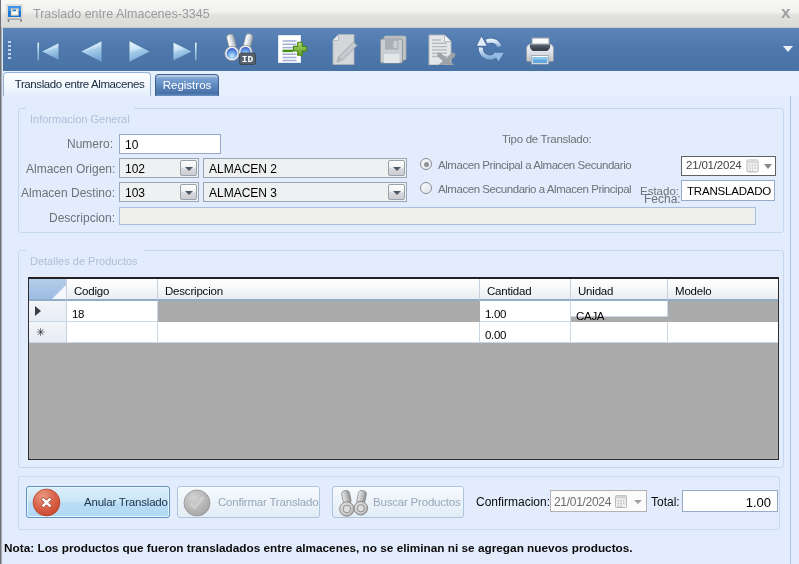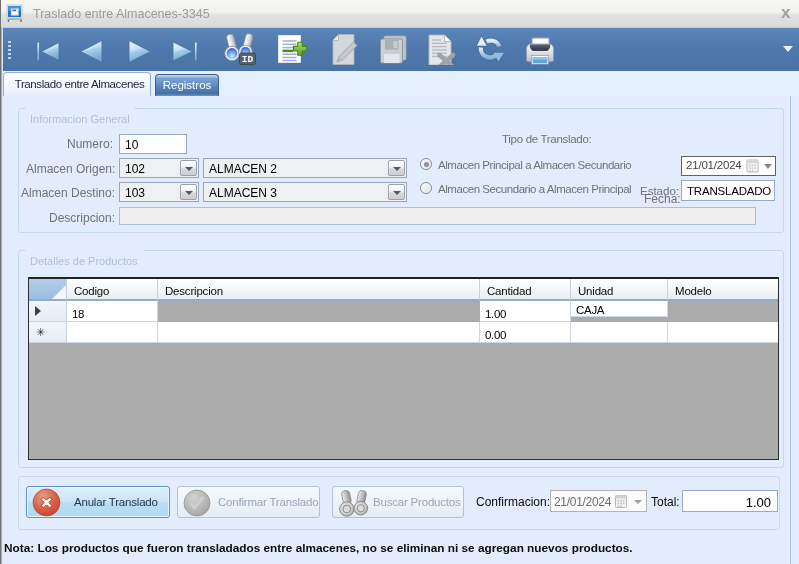--- a/index.html
+++ b/index.html
@@ -237,21 +237,21 @@
   <div id="tabstrip" class="abs"></div>
   <div id="tab1" class="abs">Translado entre Almacenes</div>
   <div id="tab2" class="abs">Registros</div>
   <div id="page" class="abs"></div>
 
   <div class="groupbox" style="left:18px; top:108px; width:766px; height:125px;"></div>
   <div class="gblabel" style="left:27px; top:113px;">Informacion General</div>
     <div class="abs" style="left:26px; top:107px; width:108px; height:3px; background:#e2ecfc;"></div>
 
   <div class="lbl" style="left:67px; top:137px;">Numero:</div>
-  <div class="tbox" style="left:119px; top:134px; width:68px; height:20px; padding:3px 0 0 5px;">10</div>
+  <div class="tbox" style="left:119px; top:134px; width:102px; height:20px; padding:3px 0 0 5px;">10</div>
 
   <div class="lbl" style="left:26px; top:162px;">Almacen Origen:</div>
   <div class="combo" style="left:119px; top:158px; width:80px; height:20px;">
       <span class="val">102</span>
       <span class="ddbtn"></span>
     </div>
   <div class="combo" style="left:203px; top:158px; width:204px; height:20px;padding-left:40px;">
       <span class="val">ALMACEN 2</span>
       <span class="ddbtn"></span>
     </div>
@@ -308,21 +308,21 @@
     <div class="gh" style="left:129px; width:322px;">Descripcion</div>
     <div class="gh" style="left:451px; width:91px;">Cantidad</div>
     <div class="gh" style="left:542px; width:97px;">Unidad</div>
     <div class="gh" style="left:639px; width:110px; border-right:none;">Modelo</div>
 
     <div class="rowsel" style="top:22px; height:21px;">
         <span style="position:absolute;left:6px;top:4.5px;width:0;height:0;border-left:6.5px solid #3a3f45;border-top:5.5px solid transparent;border-bottom:5.5px solid transparent;"></span>
       </div>
     <div class="gcell" style="left:38px; top:22px; width:91px; height:21px;">18</div>
     <div class="gcell" style="left:451px; top:22px; width:91px; height:21px;">1.00</div>
-    <div class="gcell" style="left:542px; top:22px; width:97px; height:16px; padding-top:3px;">CAJA</div>
+    <div class="gcell" style="left:542px; top:22px; width:97px; height:16px; padding-top:9px;">CAJA</div>
 
     <div class="rowsel" style="top:43px; height:21px;">
         <span style="position:absolute;left:7px;top:4px;font-size:11px;color:#2e2e2e;">✳</span>
       </div>
     <div class="gcell" style="left:38px; top:43px; width:91px; height:21px;"></div>
     <div class="gcell" style="left:129px; top:43px; width:322px; height:21px;"></div>
     <div class="gcell" style="left:451px; top:43px; width:91px; height:21px;">0.00</div>
     <div class="gcell" style="left:542px; top:43px; width:97px; height:21px;"></div>
     <div class="gcell" style="left:639px; top:43px; width:110px; height:21px; border-right:none;"></div>
   </div>
@@ -333,21 +333,21 @@
       <defs>
           <radialGradient id="rg" cx="0.38" cy="0.28" r="0.85">
         <stop offset="0" stop-color="#eb9a84"></stop>
             <stop offset="0.5" stop-color="#d9644a"></stop>
             <stop offset="1" stop-color="#c43d26"></stop>
       </radialGradient>
         </defs>
       <circle cx="14.5" cy="14.5" r="13.5" fill="url(#rg)" stroke="#b03a22" stroke-width="0.6"></circle>
       <path d="M9.1 11.5 L11.5 9.1 L14.5 12.1 L17.5 9.1 L19.9 11.5 L16.9 14.5 L19.9 17.5 L17.5 19.9 L14.5 16.9 L11.5 19.9 L9.1 17.5 L12.1 14.5 Z" fill="#fbfcfd" stroke="#a8381e" stroke-width="1" stroke-linejoin="round"></path>
     </svg>
-    <span class="cap" style="left:47px;">Anular Translado</span>
+    <span class="cap" style="left:57px;">Anular Translado</span>
   </div>
   <div id="btn2" class="btn">
     <svg style="position:absolute; left:5px; top:2px;" width="28" height="28" viewBox="0 0 28 28">
       <defs>
           <radialGradient id="gg" cx="0.38" cy="0.3" r="0.85">
         <stop offset="0" stop-color="#d2d2d2"></stop>
             <stop offset="0.6" stop-color="#b4b4b4"></stop>
             <stop offset="1" stop-color="#9e9e9e"></stop>
       </radialGradient>
         </defs>

